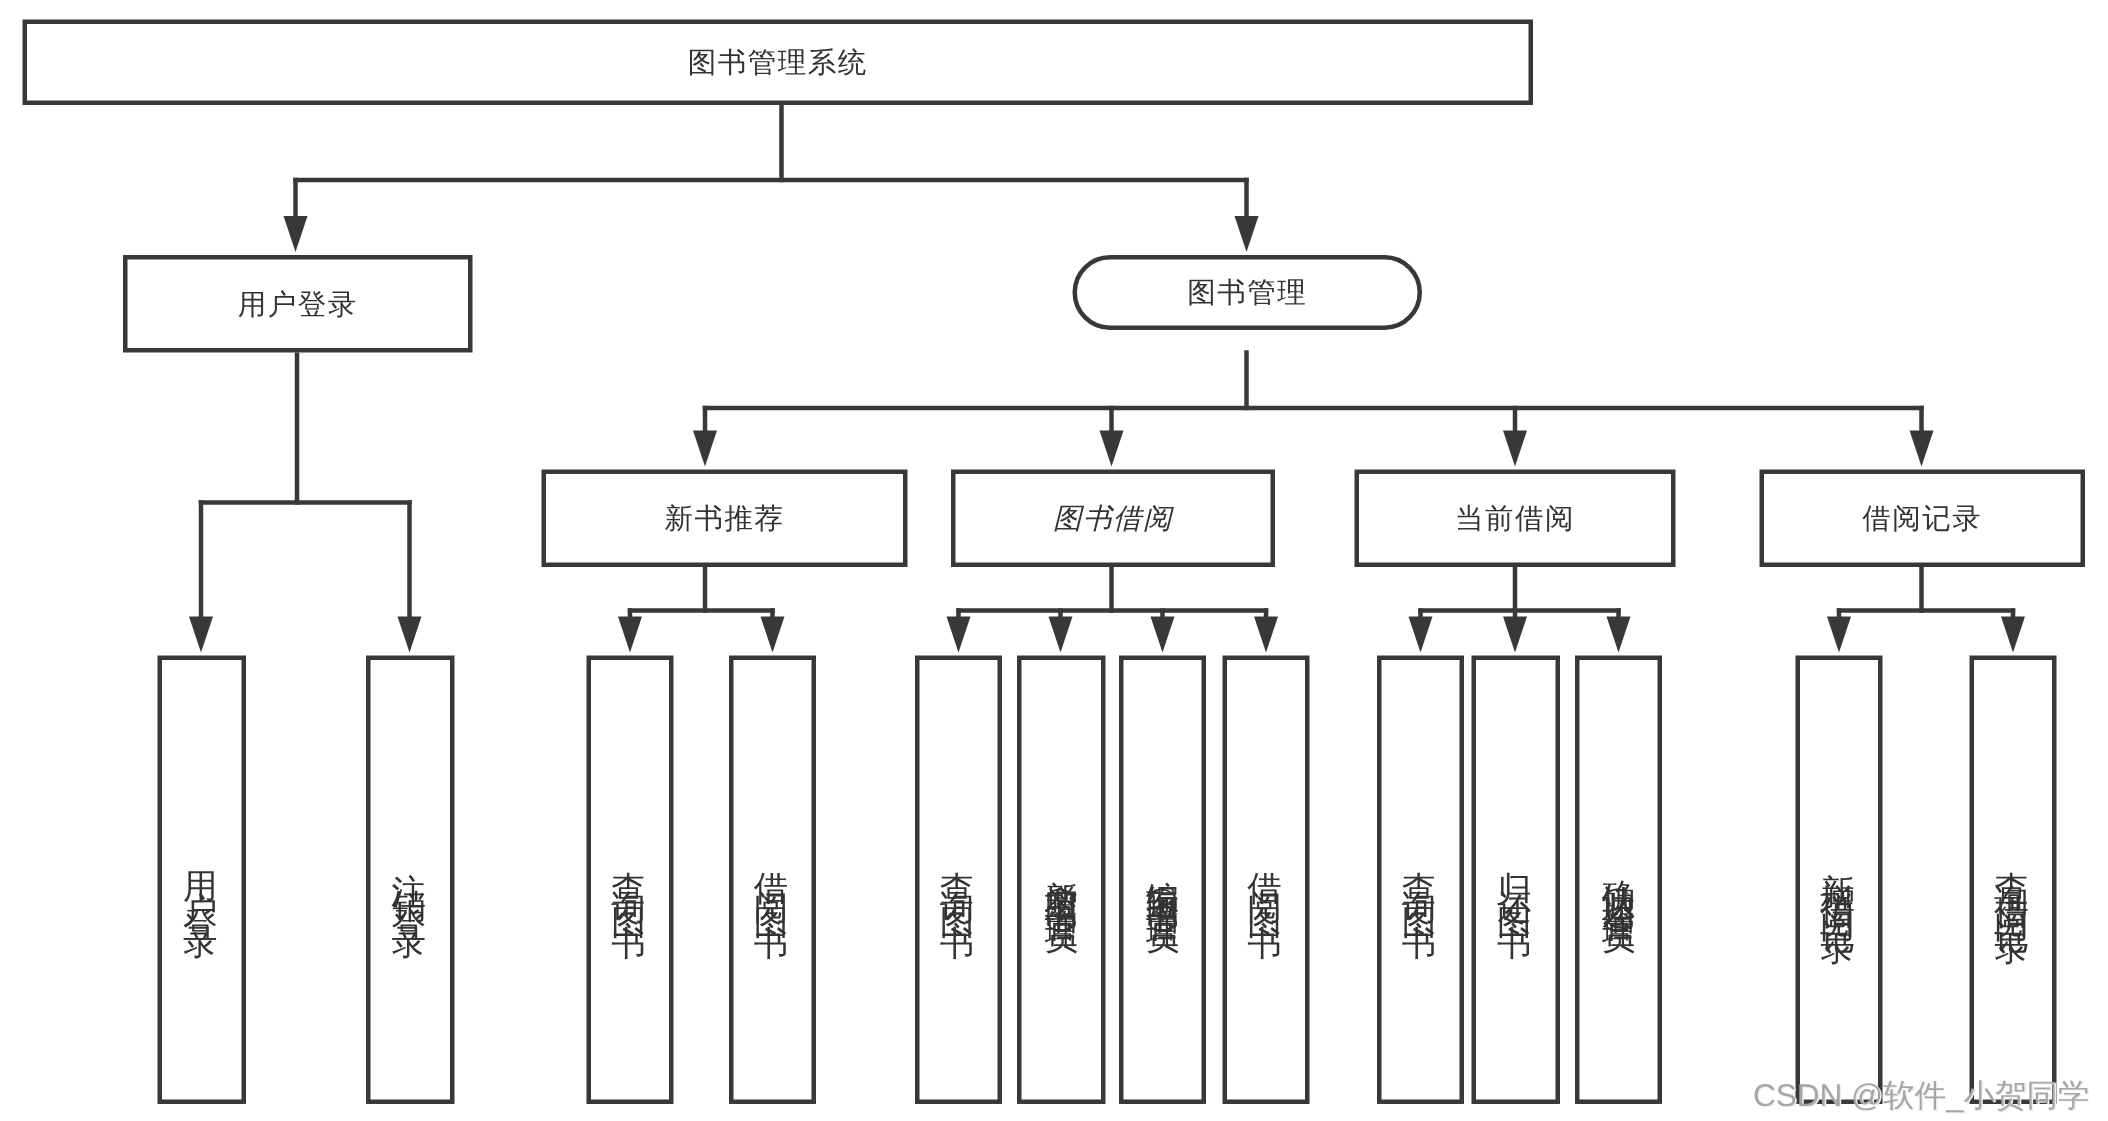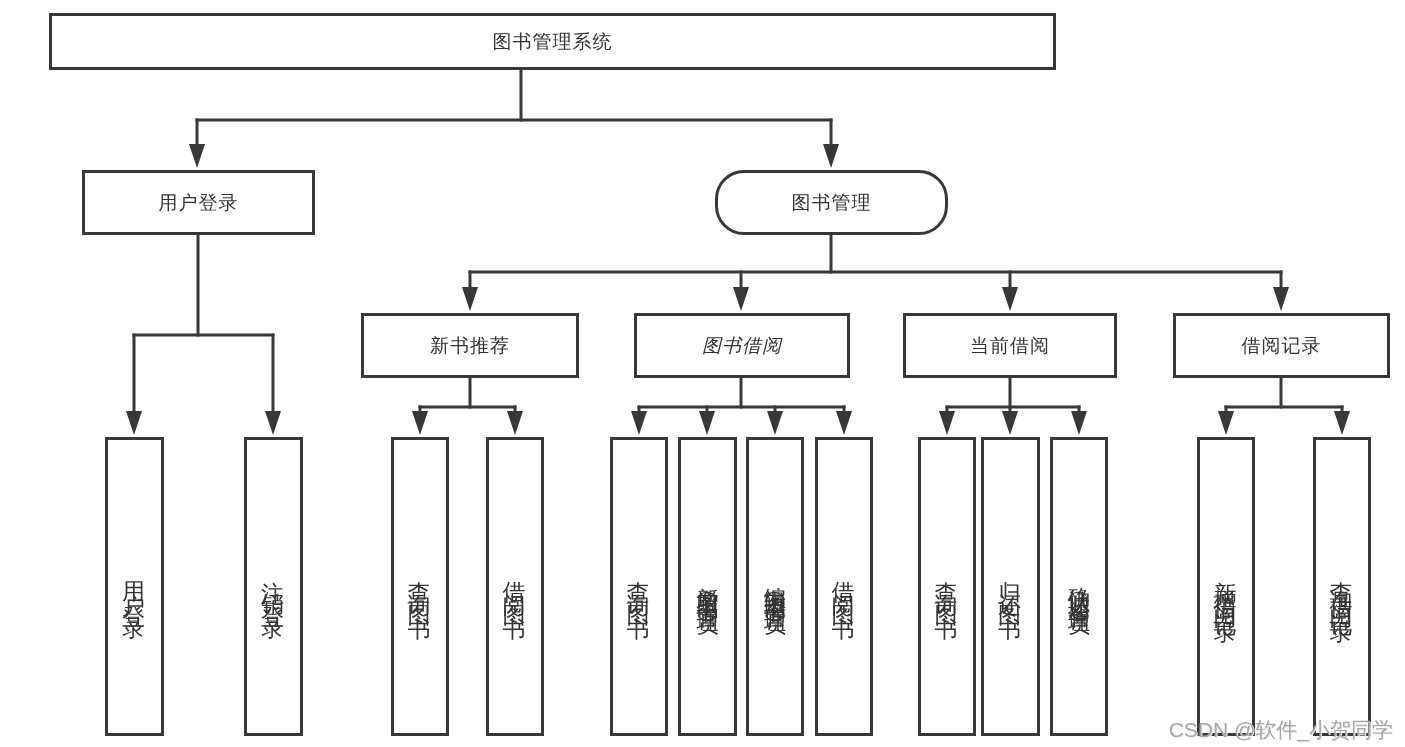--- a/index.html
+++ b/index.html
@@ -118,26 +118,26 @@
 
       <polygon points="947,435 939,411 955,411"></polygon>
       <polygon points="1010,435 1002,411 1018,411"></polygon>
       <polygon points="1079,435 1071,411 1087,411"></polygon>
 
       <polygon points="1226,435 1218,411 1234,411"></polygon>
       <polygon points="1342,435 1334,411 1350,411"></polygon>
     </g>
   </svg>
 
-  <div class="node hlabel" style="left:15px; top:13px; width:1007px; height:57px;margin-left:34px;">图书管理系统</div>
+  <div class="node hlabel" style="left:15px; top:13px; width:1007px; height:57px;">图书管理系统</div>
 
   <div class="node hlabel" style="left:82px; top:170px; width:233px; height:65px;">用户登录</div>
-  <div class="node hlabel" style="left:715px; top:170px; width:233px; height:65px;border-radius:29px;">图书管理</div>
+  <div class="node hlabel" style="left:715px; top:170px; width:233px; height:50px;border-radius:29px;">图书管理</div>
 
-  <div class="node hlabel" style="left:361px; top:313px; width:218px; height:65px;">新书推荐</div>
+  <div class="node hlabel" style="left:361px; top:313px; width:244px; height:65px;">新书推荐</div>
   <div class="node hlabel" style="left:634px; top:313px; width:216px; height:65px;font-style:italic;">图书借阅</div>
   <div class="node hlabel" style="left:903px; top:313px; width:214px; height:65px;">当前借阅</div>
   <div class="node hlabel" style="left:1173px; top:313px; width:217px; height:65px;">借阅记录</div>
 
   <div class="node vnode v-short" style="left:105px; top:437px; width:59px; height:299px;">用户登录</div>
   <div class="node vnode v-short" style="left:244px; top:437px; width:59px; height:299px;">注销登录</div>
 
   <div class="node vnode v-short" style="left:391px; top:437px; width:58px; height:299px;">查询图书</div>
   <div class="node vnode v-short" style="left:486px; top:437px; width:58px; height:299px;">借阅图书</div>
 

